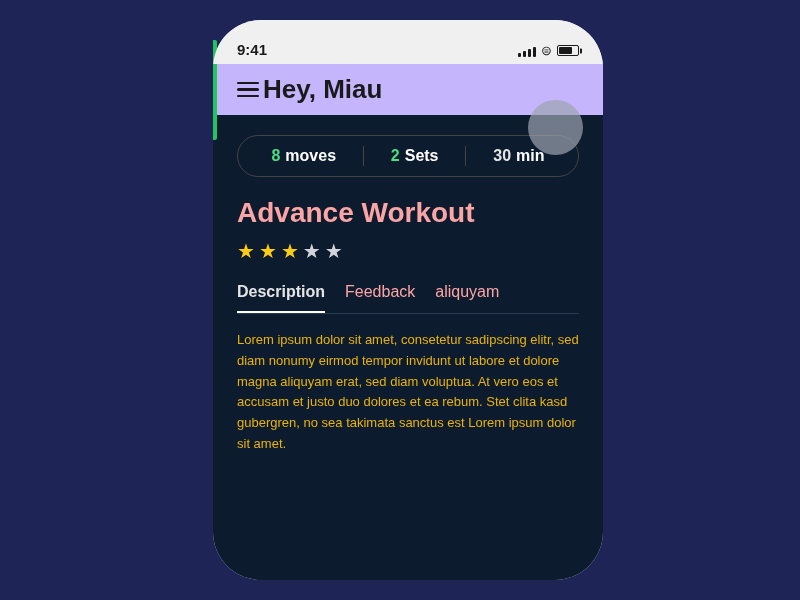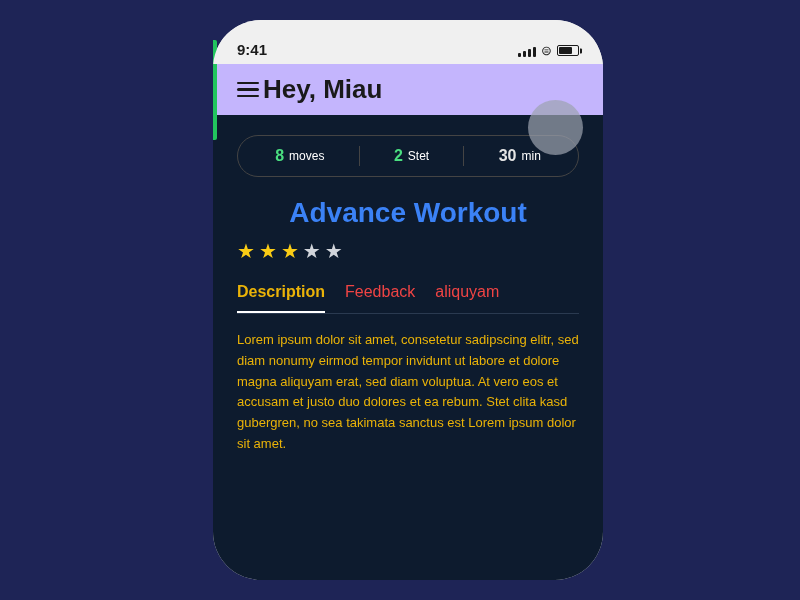--- a/index.html
+++ b/index.html
@@ -174,22 +174,23 @@
       font-size: 16px;
       font-weight: 700;
       color: #4ade80;
     }
 
     .stat-num.yellow {
       color: #e5e5e5;
     }
 
     .stat-label {
-      font-size: 12px;
+      font-size: 16px;
       color: #ffffff;
+      font-weight: bold;
     }
 
     .stat-divider {
       width: 1px;
       height: 20px;
       background: #444;
     }
 
     
     .profile-circle {
@@ -200,23 +201,22 @@
       height: 55px;
       border-radius: 50%;
       background: #9ca3af;
       opacity: 0.7;
     }
 
     
     .workout-title {
       font-size: 28px;
       font-weight: 800;
-      color: #3b82f6;
+      color: #fca5a5;
       margin-bottom: 10px;
-      text-align: center;
     }
 
     
     .stars {
       display: flex;
       gap: 4px;
       margin-bottom: 20px;
     }
 
     .star {
@@ -233,25 +233,25 @@
       display: flex;
       gap: 20px;
       border-bottom: 1px solid #2a3a50;
       margin-bottom: 16px;
     }
 
     .tab {
       font-size: 16px;
       padding-bottom: 10px;
       cursor: pointer;
-      color: #ef4444;
+      color: #fca5a5;
     }
 
     .tab.active {
-      color: #eab308;
+      color: #e5e5e5;
       font-weight: 600;
       border-bottom: 2px solid #ffffff;
     }
 
     
     .description-text {
       font-size: 13px;
       color: #eab308;
       line-height: 1.6;
     }
@@ -304,21 +304,21 @@
       <div class="left-bar" style="position:absolute;left:0;top:20px;width:4px;height:100px;background:#22c55e;border-radius:0 2px 2px 0;"></div>
 
       <div class="stats-pill">
         <div class="stat-item">
           <span class="stat-num">8</span>
           <span class="stat-label">moves</span>
         </div>
         <div class="stat-divider"></div>
         <div class="stat-item">
           <span class="stat-num">2</span>
-          <span class="stat-label">Stet</span>
+          <span class="stat-label">Sets</span>
         </div>
         <div class="stat-divider"></div>
         <div class="stat-item">
           <span class="stat-num yellow">30</span>
           <span class="stat-label">min</span>
         </div>
       </div>
 
       <div class="profile-circle"></div>
 

